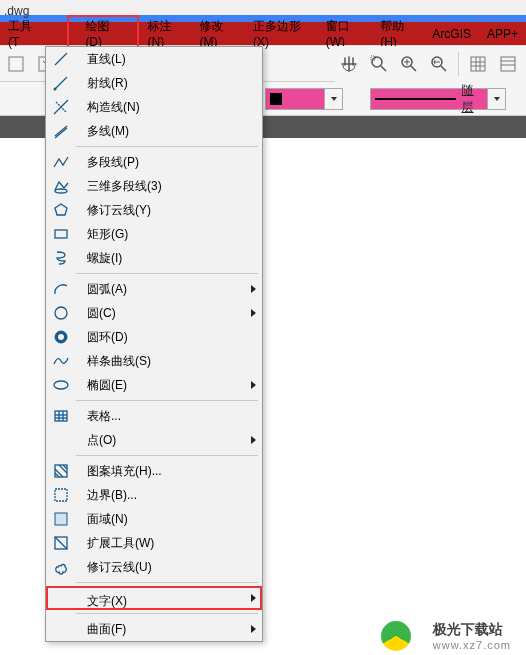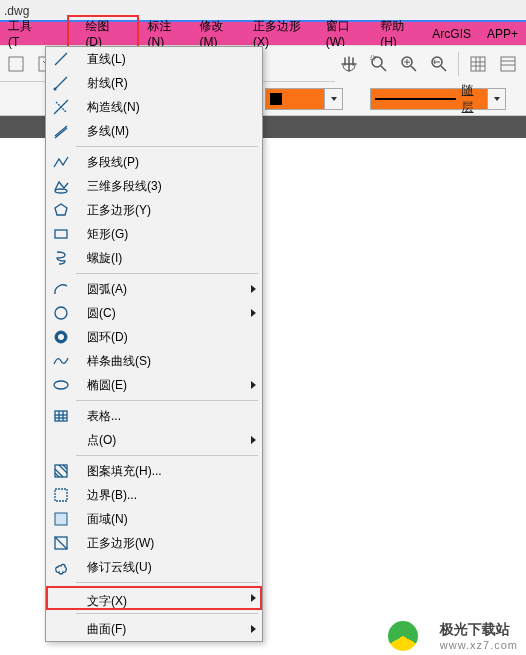--- a/index.html
+++ b/index.html
@@ -7,28 +7,28 @@
     font-family: "Microsoft YaHei", Arial, sans-serif;
     font-size: 12px;
     background: #fff;
     width: 526px;
     height: 655px;
     overflow: hidden;
     position: relative;
   }
   .titlebar {
     background: #f0f0f0;
-    border-bottom: 2px solid #3b82f6;
+    border-bottom: 7px solid #3b82f6;
     height: 22px;
     line-height: 22px;
     padding-left: 4px;
     color: #333;
   }
   .menubar {
-    background: #ec4899;
+    background: #b91c1c;
     height: 24px;
     display: flex;
     align-items: center;
     padding-left: 0;
     border-bottom: 1px solid #ddd;
   }
   .menubar-item {
     padding: 3px 8px;
     color: #000;
     cursor: default;
@@ -70,21 +70,21 @@
     display: flex;
     align-items: center;
     border-bottom: 1px solid #ccc;
     gap:6px;
     padding-left:2px;
     position:relative;
   }
   .prop-input {
     border:1px solid #aaa;
     height:22px;
-    background:#f97316;
+    background:#ec4899;
     display:flex;
     align-items:center;
     padding:0 4px;
     font-size:12px;
     color:#222;
     text-decoration:underline;
   }
   .prop-drop {
     width:18px;height:22px;border:1px solid #aaa;border-left:none;
     display:flex;align-items:center;justify-content:center;
@@ -147,21 +147,21 @@
     left:0; top:116px; right:0; height:22px;
     background:#555;
   }
   .canvas-white {
     position:absolute;
     left:0; top:138px; right:0; bottom:0;
     background:#fff;
   }
   .watermark {
     position:absolute;
-    right:8px; bottom:4px;
+    right:15px; bottom:4px;
     display:flex;
     align-items:center;
     gap:22px;
   }
   .watermark-logo {
     width:30px;height:30px;
     border-radius:50%;
     background: conic-gradient(#3cb44a 0 120deg, #ffd800 120deg 240deg, #3cb44a 240deg 360deg);
   }
   .watermark-text {
@@ -338,21 +338,21 @@
         </svg>
       </span>
       <span class="dd-label">三维多段线(3)</span>
     </div>
     <div class="dd-item">
       <span class="dd-icon">
         <svg width="18" height="18">
           <polygon points="9,3 15,7 13,14 5,14 3,7" stroke="#1a5a8a" stroke-width="1.3" fill="none"></polygon>
         </svg>
       </span>
-      <span class="dd-label">正多边形(Y)</span>
+      <span class="dd-label">修订云线(Y)</span>
     </div>
     <div class="dd-item">
       <span class="dd-icon">
         <svg width="18" height="18">
           <rect x="3" y="5" width="12" height="8" stroke="#1a5a8a" stroke-width="1.3" fill="none"></rect>
         </svg>
       </span>
       <span class="dd-label">矩形(G)</span>
     </div>
     <div class="dd-item">
@@ -455,21 +455,21 @@
       </span>
       <span class="dd-label">面域(N)</span>
     </div>
     <div class="dd-item">
       <span class="dd-icon">
         <svg width="18" height="18">
           <rect x="3" y="3" width="12" height="12" stroke="#1a5a8a" stroke-width="1.3" fill="none"></rect>
           <line x1="3" y1="3" x2="15" y2="15" stroke="#1a5a8a" stroke-width="1.3" fill="none"></line>
         </svg>
       </span>
-      <span class="dd-label">正多边形(W)</span>
+      <span class="dd-label">扩展工具(W)</span>
     </div>
     <div class="dd-item">
       <span class="dd-icon">
         <svg width="18" height="18">
           <path d="M4 12 A2 2 0 0 1 6 9 A2 2 0 0 1 9 8 A2 2 0 0 1 13 9 A2 2 0 0 1 14 12 A2 2 0 0 1 11 14 A2 2 0 0 1 7 14 A2 2 0 0 1 4 12" stroke="#1a5a8a" stroke-width="1.3" fill="none"></path>
         </svg>
       </span>
       <span class="dd-label">修订云线(U)</span>
     </div>
     <div class="dd-sep"></div>

